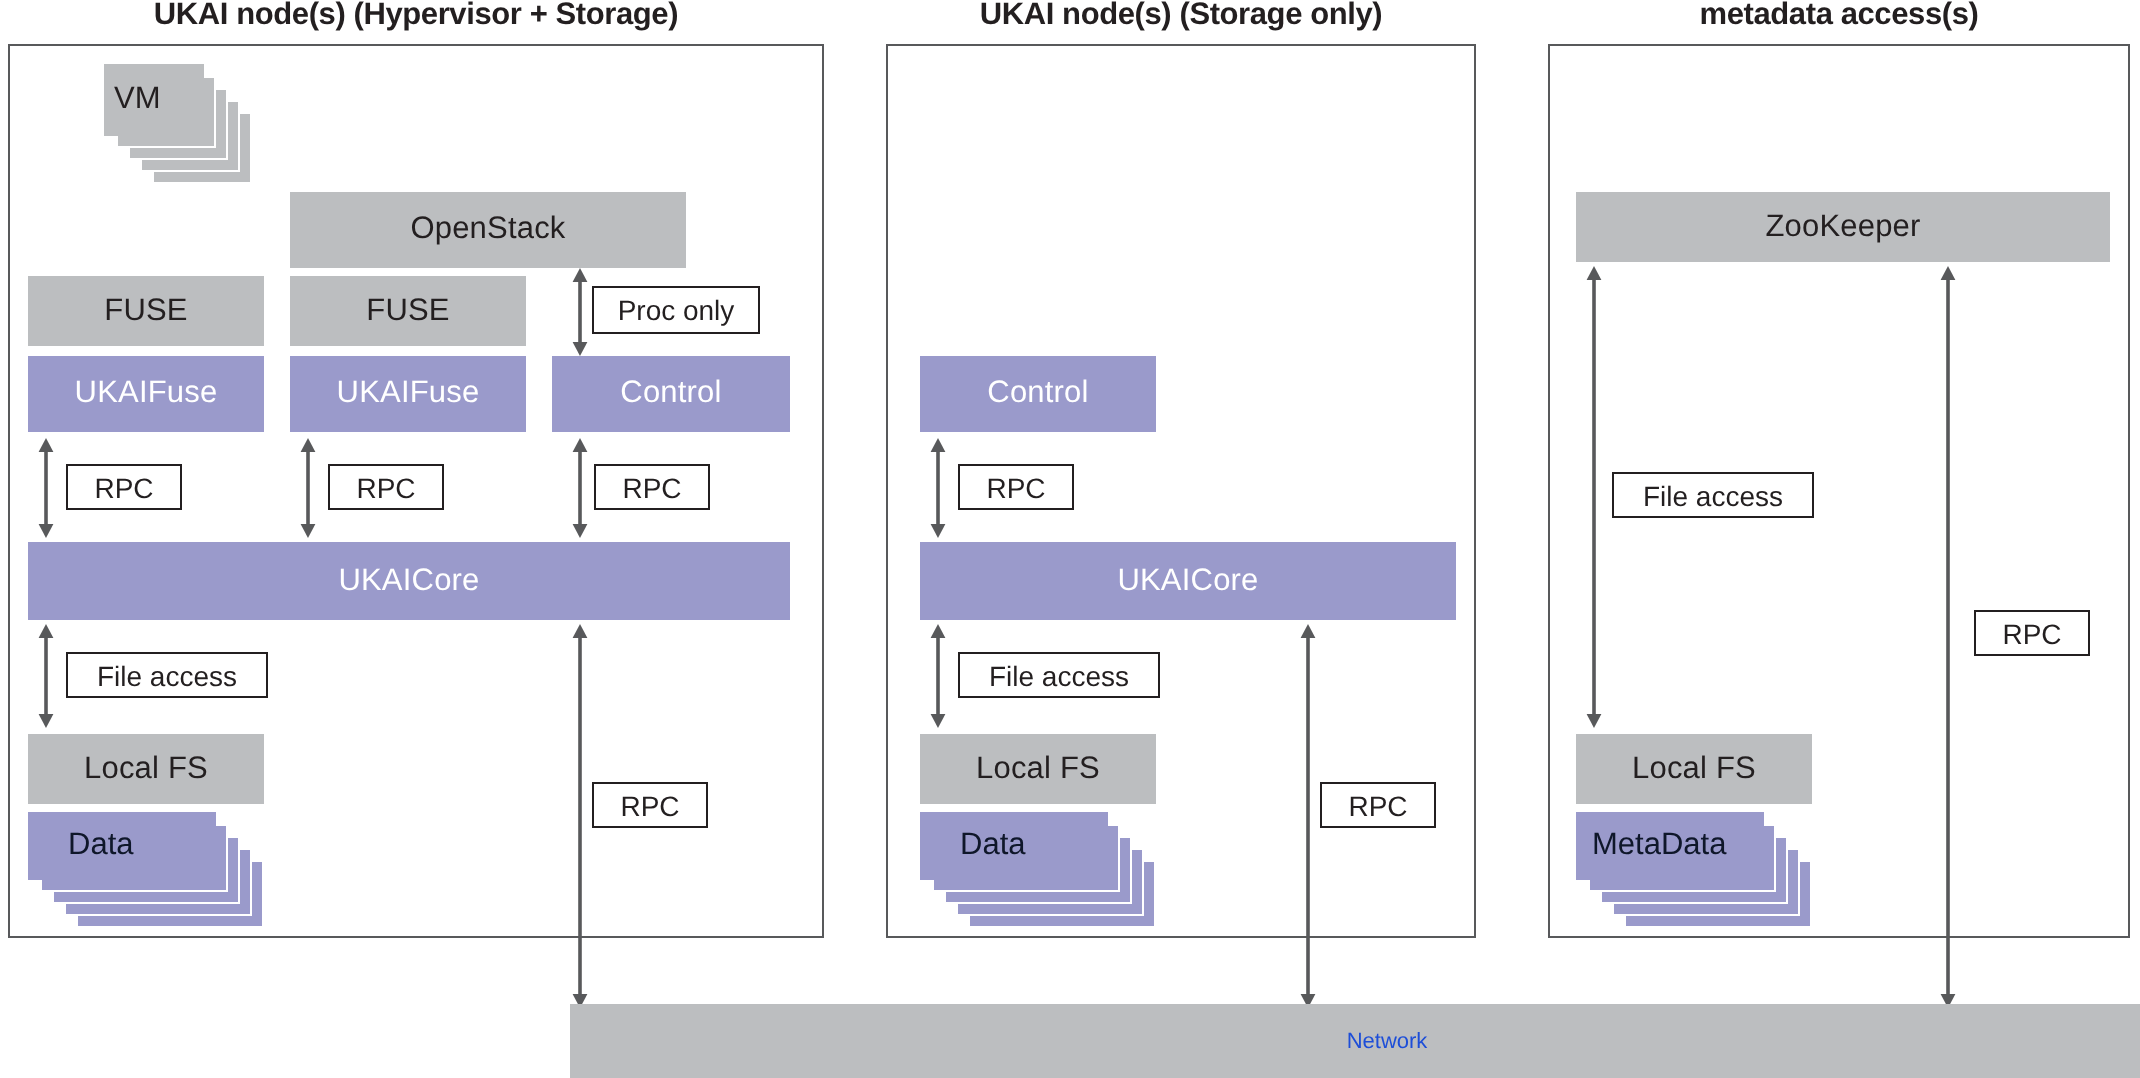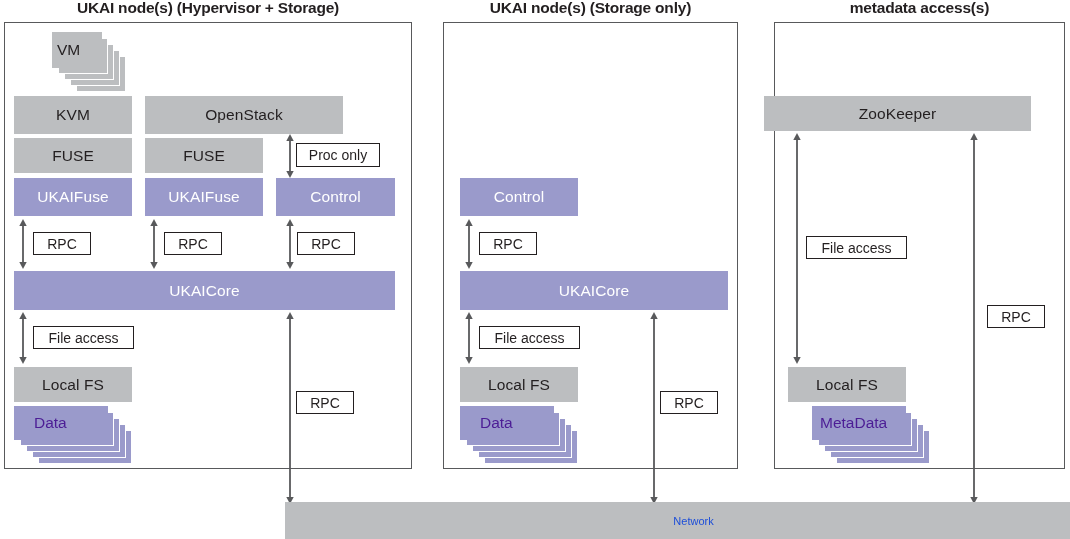--- a/index.html
+++ b/index.html
@@ -30,21 +30,21 @@
   }
 
   
   .stack{position:absolute;}
   .stack .layer{
     position:absolute;box-sizing:border-box;
     display:flex;align-items:center;justify-content:center;
     font-size:15.5px;
   }
   .stack .layer.gray{background:#bcbec0;border:1px solid #ffffff;color:#231f20;}
-  .stack .layer.purple{background:#9a9acb;border:1px solid #ffffff;color:#4c1d95;}
+  .stack .layer.purple{background:#9a9acb;border:1px solid #ffffff;color:#0f172a;}
   .stack .layer.front{border:none;}
 
   
   .callout{
     position:absolute;box-sizing:border-box;
     background:#ffffff;border:1.2px solid #231f20;
     display:flex;align-items:center;justify-content:center;
     font-size:14px;color:#231f20;padding:0 7px;white-space:nowrap;
   }
 
@@ -66,21 +66,20 @@
   <div class="panel" style="left:774px;top:22px;width:291px;height:447px;"></div>
 
   <div class="stack" style="left:14px;top:32px;width:100px;height:60px;margin-left:38px;">
     <div class="layer gray" style="left:24px;top:24px;width:50px;height:36px;"></div>
     <div class="layer gray" style="left:18px;top:18px;width:50px;height:36px;"></div>
     <div class="layer gray" style="left:12px;top:12px;width:50px;height:36px;"></div>
     <div class="layer gray" style="left:6px;top:6px;width:50px;height:36px;"></div>
     <div class="layer gray front" style="left:0px;top:0px;width:50px;height:36px;justify-content:flex-start;padding-left:5px;">VM</div>
   </div>
 
-  <div class="block gray" style="left:14px;top:96px;width:118px;height:38px;">KVM</div>
 
   <div class="block gray" style="left:145px;top:96px;width:198px;height:38px;">OpenStack</div>
 
   <div class="block gray" style="left:14px;top:138px;width:118px;height:35px;">FUSE</div>
 
   <div class="block gray" style="left:145px;top:138px;width:118px;height:35px;">FUSE</div>
 
   <div class="arrow" style="left:283px;top:134px;">
     <svg width="14" height="44" viewBox="0 0 14 44">
       <line x1="7" y1="5" x2="7" y2="39" stroke="#58595b" stroke-width="1.8"></line>
@@ -187,21 +186,21 @@
 
   <div class="arrow" style="left:647px;top:312px;">
     <svg width="14" height="192" viewBox="0 0 14 192">
       <line x1="7" y1="5" x2="7" y2="187" stroke="#58595b" stroke-width="1.8"></line>
       <polygon points="7,0 3.3,7 10.7,7" fill="#58595b"></polygon>
       <polygon points="7,192 3.3,185 10.7,185" fill="#58595b"></polygon>
     </svg>
   </div>
   <div class="callout" style="left:660px;top:391px;width:58px;height:23px;">RPC</div>
 
-  <div class="block gray" style="left:764px;top:96px;width:267px;height:35px;">ZooKeeper</div>
+  <div class="block gray" style="left:788px;top:96px;width:267px;height:35px;">ZooKeeper</div>
 
   <div class="arrow" style="left:790px;top:133px;">
     <svg width="14" height="231" viewBox="0 0 14 231">
       <line x1="7" y1="5" x2="7" y2="226" stroke="#58595b" stroke-width="1.8"></line>
       <polygon points="7,0 3.3,7 10.7,7" fill="#58595b"></polygon>
       <polygon points="7,231 3.3,224 10.7,224" fill="#58595b"></polygon>
     </svg>
   </div>
   <div class="callout" style="left:806px;top:236px;width:101px;height:23px;">File access</div>
 
@@ -209,21 +208,21 @@
     <svg width="14" height="371" viewBox="0 0 14 371">
       <line x1="7" y1="5" x2="7" y2="366" stroke="#58595b" stroke-width="1.8"></line>
       <polygon points="7,0 3.3,7 10.7,7" fill="#58595b"></polygon>
       <polygon points="7,371 3.3,364 10.7,364" fill="#58595b"></polygon>
     </svg>
   </div>
   <div class="callout" style="left:987px;top:305px;width:58px;height:23px;">RPC</div>
 
   <div class="block gray" style="left:788px;top:367px;width:118px;height:35px;">Local FS</div>
 
-  <div class="stack" style="left:788px;top:406px;width:125px;height:60px;margin-left:24px;">
+  <div class="stack" style="left:788px;top:406px;width:125px;height:60px;">
     <div class="layer purple" style="left:24px;top:24px;width:94px;height:34px;"></div>
     <div class="layer purple" style="left:18px;top:18px;width:94px;height:34px;"></div>
     <div class="layer purple" style="left:12px;top:12px;width:94px;height:34px;"></div>
     <div class="layer purple" style="left:6px;top:6px;width:94px;height:34px;"></div>
     <div class="layer purple front" style="left:0px;top:0px;width:94px;height:34px;justify-content:flex-start;padding-left:8px;">MetaData</div>
   </div>
 
   <div class="netbar" style="left:253px;top:502px;width:817px;height:37px;">Network</div>
 
 </div>

